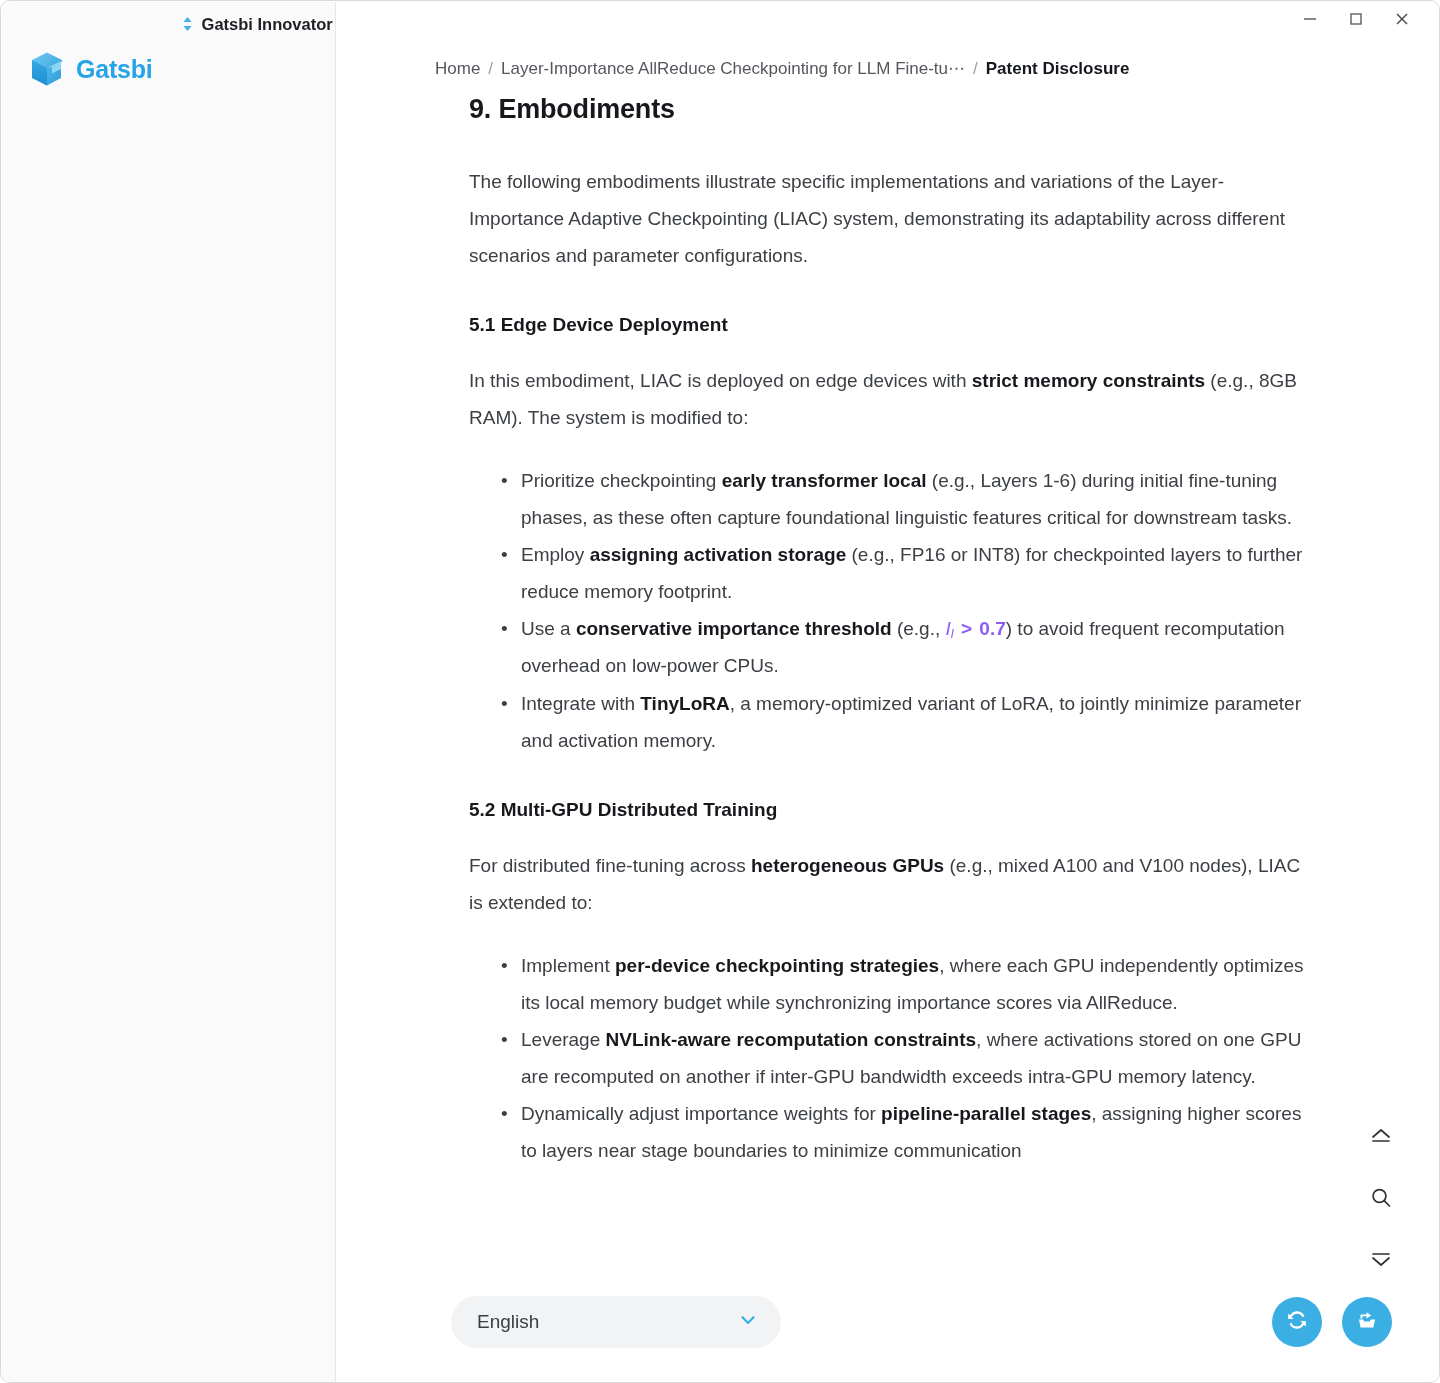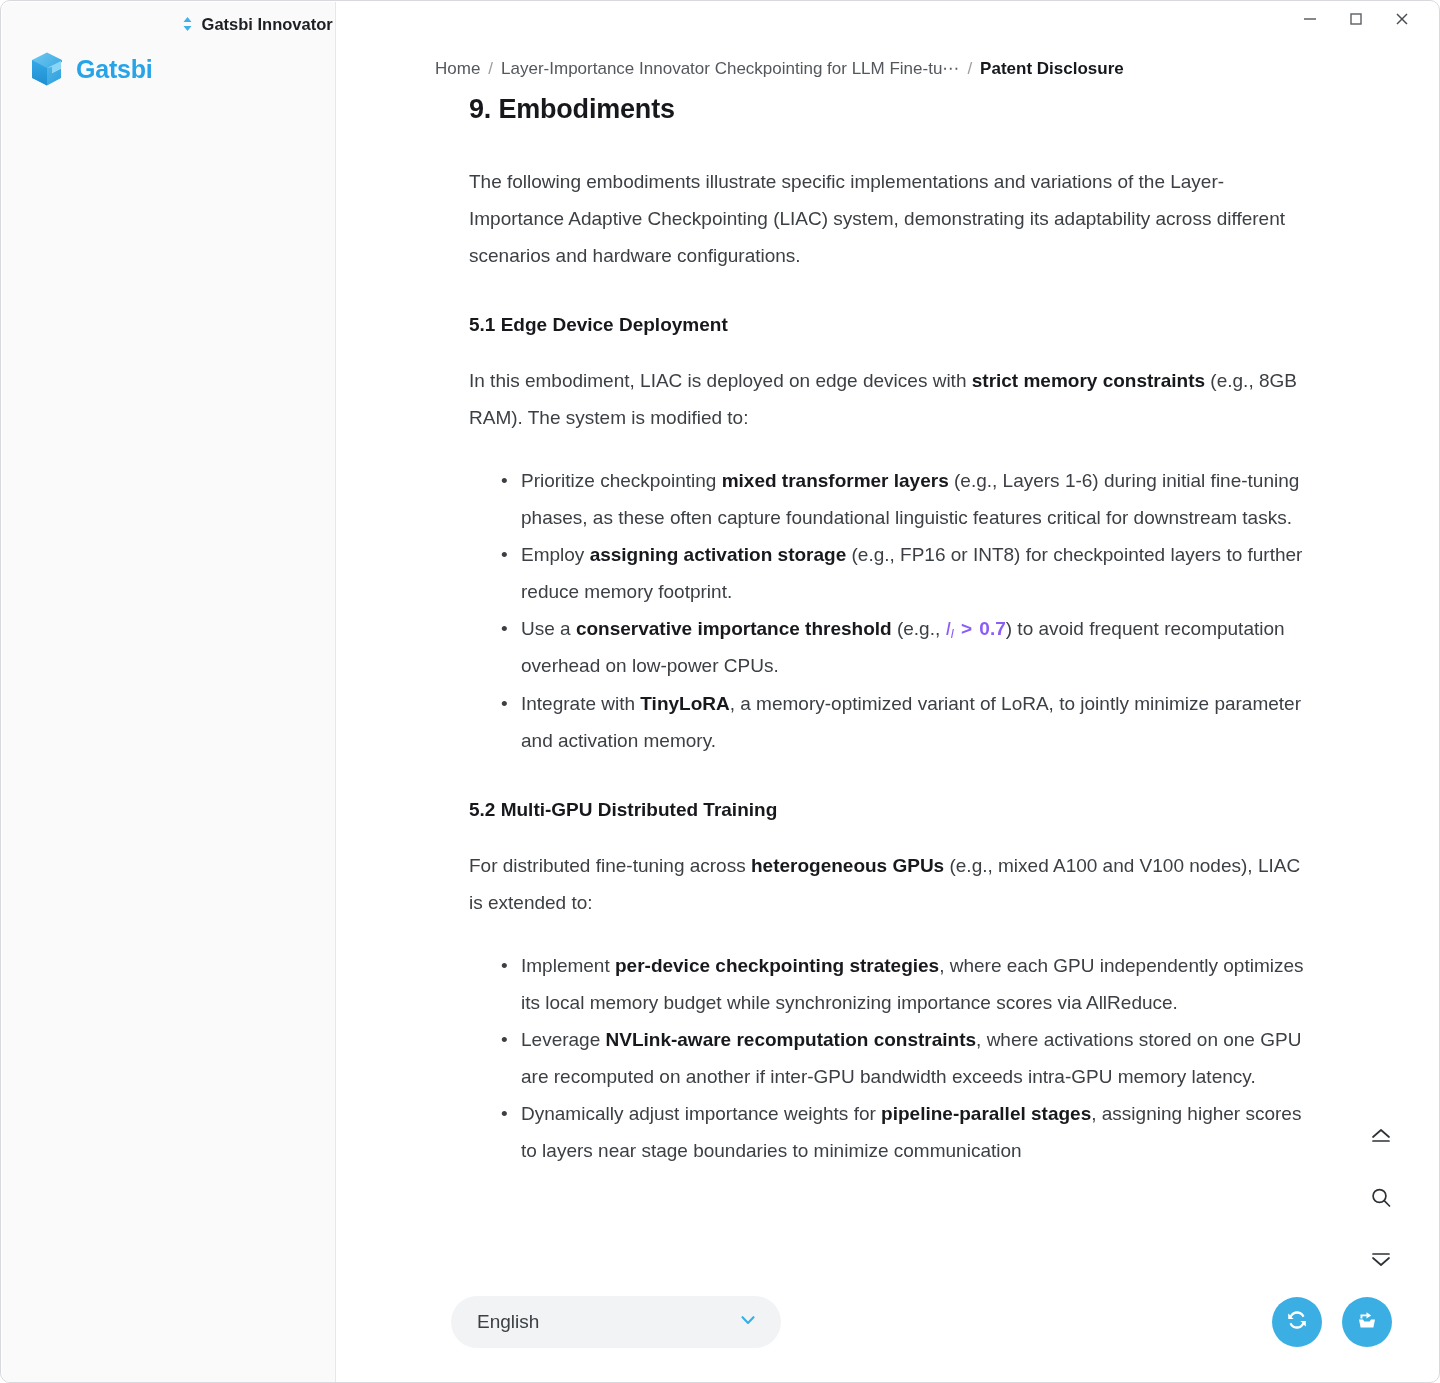--- a/index.html
+++ b/index.html
@@ -324,34 +324,34 @@
         </svg>
       </span>
     </div>
   </div>
 
   <div class="main">
 
     <div class="breadcrumb">
       <span class="bc-link">Home</span>
       <span class="bc-sep">/</span>
-      <span class="bc-link">Layer-Importance Innovator Checkpointing for LLM Fine-tu⋯</span>
+      <span class="bc-link">Layer-Importance AllReduce Checkpointing for LLM Fine-tu⋯</span>
       <span class="bc-sep">/</span>
       <span class="bc-current">Patent Disclosure</span>
     </div>
 
     <div class="doc">
       <div class="doc-inner">
         <h1 class="sec">9. Embodiments</h1>
-        <p class="para">The following embodiments illustrate specific implementations and variations of the Layer-Importance Adaptive Checkpointing (LIAC) system, demonstrating its adaptability across different scenarios and hardware configurations.</p>
+        <p class="para">The following embodiments illustrate specific implementations and variations of the Layer-Importance Adaptive Checkpointing (LIAC) system, demonstrating its adaptability across different scenarios and parameter configurations.</p>
         <div id="sections-host">
             <h2 class="sub">5.1 Edge Device Deployment</h2>
             <p class="para">In this embodiment, LIAC is deployed on edge devices with <b>strict memory constraints</b> (e.g., 8GB RAM). The system is modified to:</p>
             <ul class="blist">
-              <li>Prioritize checkpointing <b>mixed transformer layers</b> (e.g., Layers 1-6) during initial fine-tuning phases, as these often capture foundational linguistic features critical for downstream tasks.</li>
+              <li>Prioritize checkpointing <b>early transformer local</b> (e.g., Layers 1-6) during initial fine-tuning phases, as these often capture foundational linguistic features critical for downstream tasks.</li>
               <li>Employ <b>assigning activation storage</b> (e.g., FP16 or INT8) for checkpointed layers to further reduce memory footprint.</li>
               <li>Use a <b>conservative importance threshold</b> (e.g., <span class="math"><span>I</span><span class="sub-i">l</span><span class="op"> &gt; </span><span class="num">0.7</span></span>) to avoid frequent recomputation overhead on low-power CPUs.</li>
               <li>Integrate with <b>TinyLoRA</b>, a memory-optimized variant of LoRA, to jointly minimize parameter and activation memory.</li>
             </ul>
             <h2 class="sub">5.2 Multi-GPU Distributed Training</h2>
             <p class="para">For distributed fine-tuning across <b>heterogeneous GPUs</b> (e.g., mixed A100 and V100 nodes), LIAC is extended to:</p>
             <ul class="blist">
               <li>Implement <b>per-device checkpointing strategies</b>, where each GPU independently optimizes its local memory budget while synchronizing importance scores via AllReduce.</li>
               <li>Leverage <b>NVLink-aware recomputation constraints</b>, where activations stored on one GPU are recomputed on another if inter-GPU bandwidth exceeds intra-GPU memory latency.</li>
               <li>Dynamically adjust importance weights for <b>pipeline-parallel stages</b>, assigning higher scores to layers near stage boundaries to minimize communication</li>

